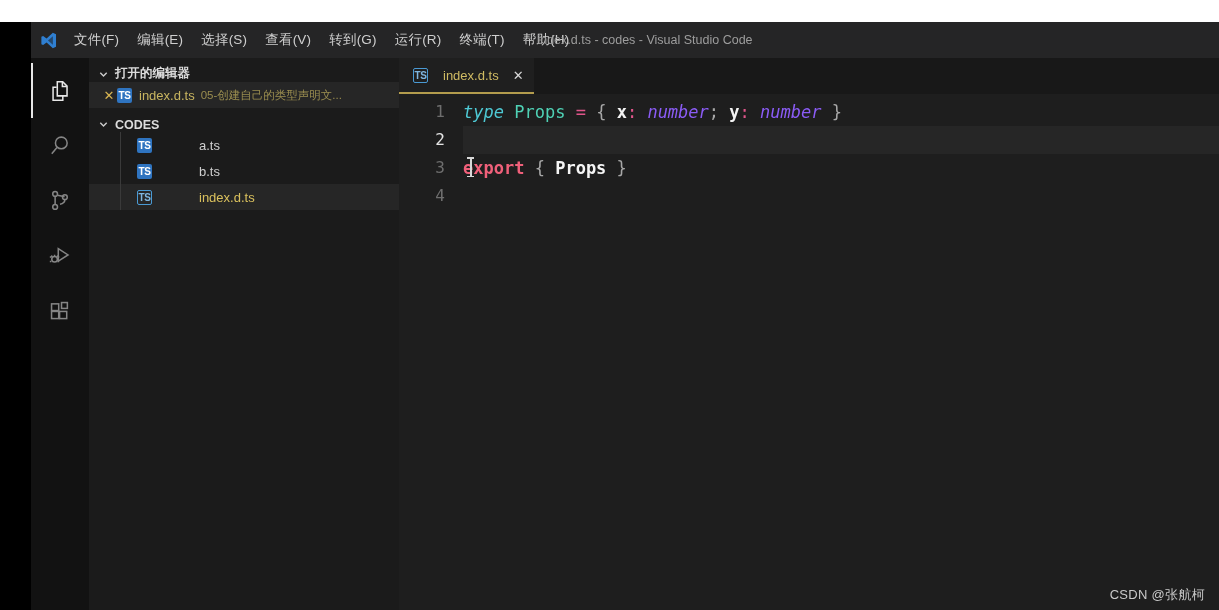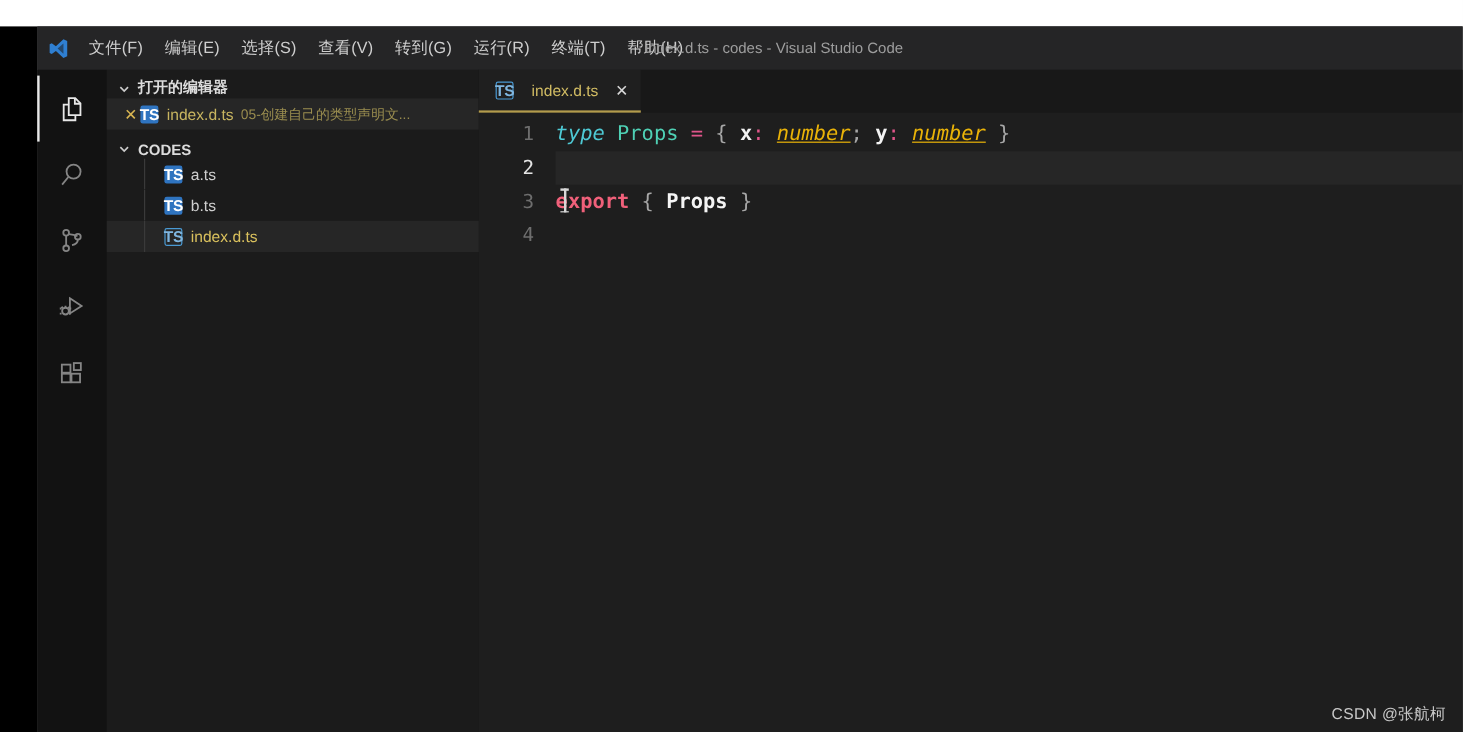--- a/index.html
+++ b/index.html
@@ -82,38 +82,38 @@
   .chev svg { width:11px; height:11px; }
 
   .row {
     height:26px; display:flex; align-items:center;
     font-size:13px; white-space:nowrap; overflow:hidden;
   }
   .row.selected { background:#262626; }
   .row .close-x { width:16px; color:#d8b552; font-size:13px; text-align:center; margin-left:12px; }
   .ts-icon {
     width:15px; height:15px; border-radius:2px; background:#2f74c0;
-    color:#ffffff; font-size:13px; font-weight:bold;
+    color:#ffffff; font-size:10px; font-weight:bold;
     display:inline-flex; align-items:center; justify-content:center;
     margin-right:7px; flex:0 0 auto; letter-spacing:-.3px;
   }
   .ts-icon.dts { background:transparent; border:1px solid #4a9ad4; color:#7fb6e0; }
   .fname { color:#c8b560; }
   .fpath { color:#9a8d4f; font-size:11.5px; margin-left:6px; overflow:hidden; text-overflow:ellipsis; }
 
   .folder-row { padding-left:24px; }
   .folder-ico { width:16px; height:16px; margin-right:6px; display:inline-flex; align-items:center; color:#c5c5c5; }
   .folder-ico svg { width:15px; height:13px; }
   .folder-name { color:#d4d4d4; font-size:13px; }
 
   .file-row { padding-left:48px; position:relative; }
   .file-row::before {
     content:""; position:absolute; left:31px; top:0; bottom:0; width:1px; background:#3a3a3a;
   }
-  .file-label { color:#cfcfcf; }
+  .file-label { color:#cfcfcf;margin-left:40px; }
   .file-label.active { color:#d9c05d; }
 
   
   .editorgroup { flex:1; display:flex; flex-direction:column; min-width:0; background:#1e1e1e; }
   .tabbar { height:36px; min-height:36px; background:#181818; display:flex; align-items:stretch; }
   .tab {
     display:flex; align-items:center; padding:0 10px 0 14px;
     background:#1f1f1f; border-bottom:2px solid #b39c4d;
     font-size:13px; gap:8px;
   }
@@ -135,21 +135,21 @@
     padding-right:0; font-size:16px; user-select:none; position:relative;
   }
   .ctext { position:relative; padding-left:18px; white-space:pre; }
 
   .tk-type   { color:#4ec9d4; font-style:italic; }
   .tk-name   { color:#4fd1b5; }
   .tk-op     { color:#e0558a; }
   .tk-punc   { color:#a7a7a7; }
   .tk-prop   { color:#f3f3f3; font-weight:bold; }
   .tk-colon  { color:#e0558a; }
-  .tk-num    { color:#eab308; font-style:italic;text-decoration:underline; }
+  .tk-num    { color:#8b5cf6; font-style:italic; }
   .tk-kw     { color:#f0607a; font-weight:bold; }
   .tk-id     { color:#f5f5f5; font-weight:bold; }
 
   .ibeam {
     position:absolute; left:22px; top:3px; width:7px; height:20px;
     pointer-events:none;
   }
   .ibeam::before, .ibeam::after {
     content:""; position:absolute; left:0; width:7px; height:1.5px; background:#d8d8d8;
   }

